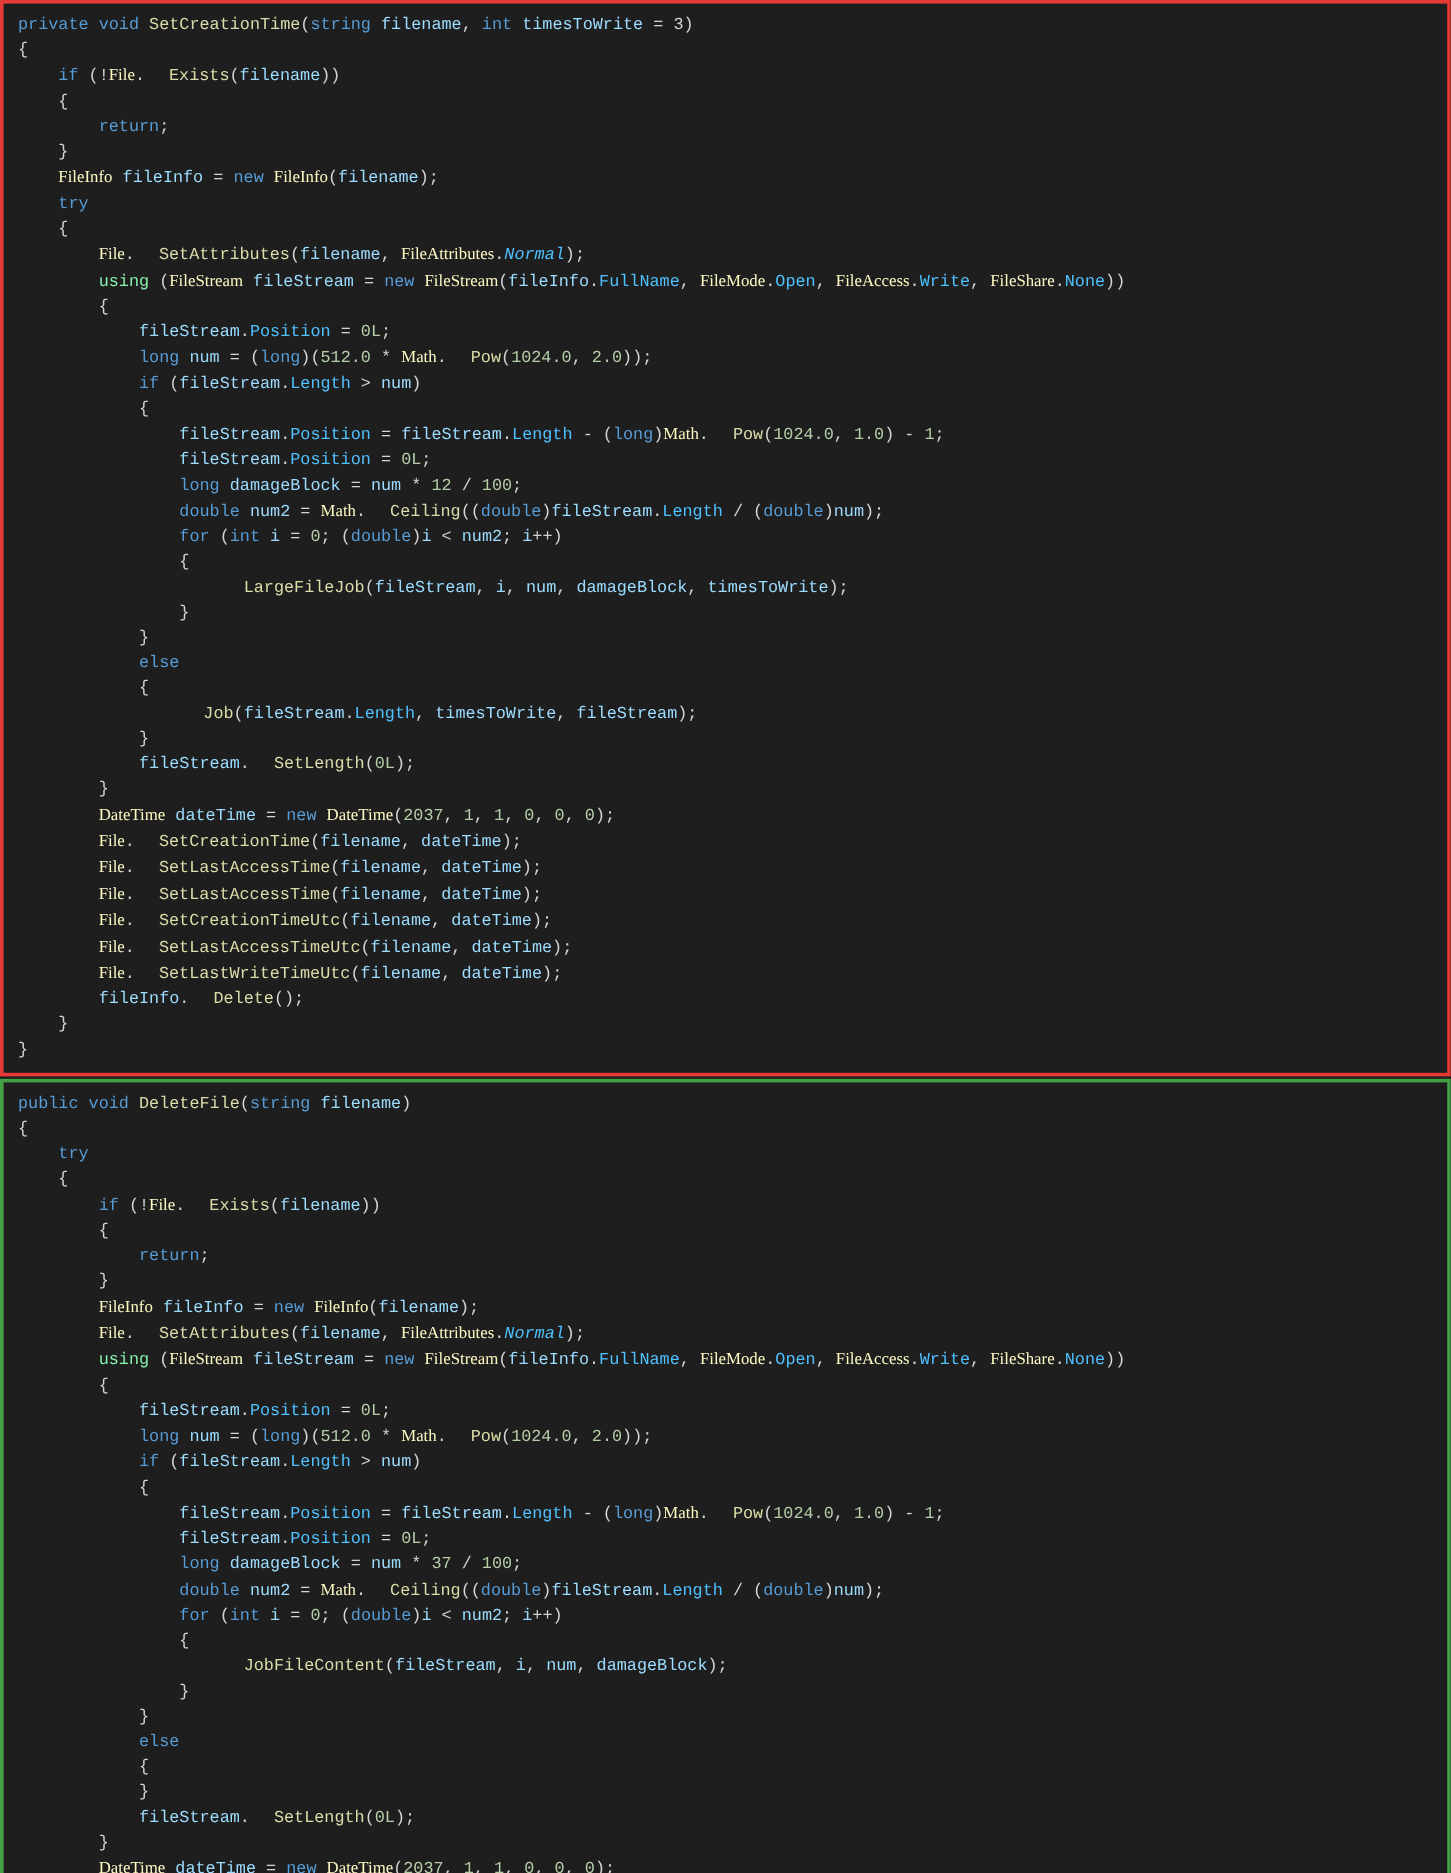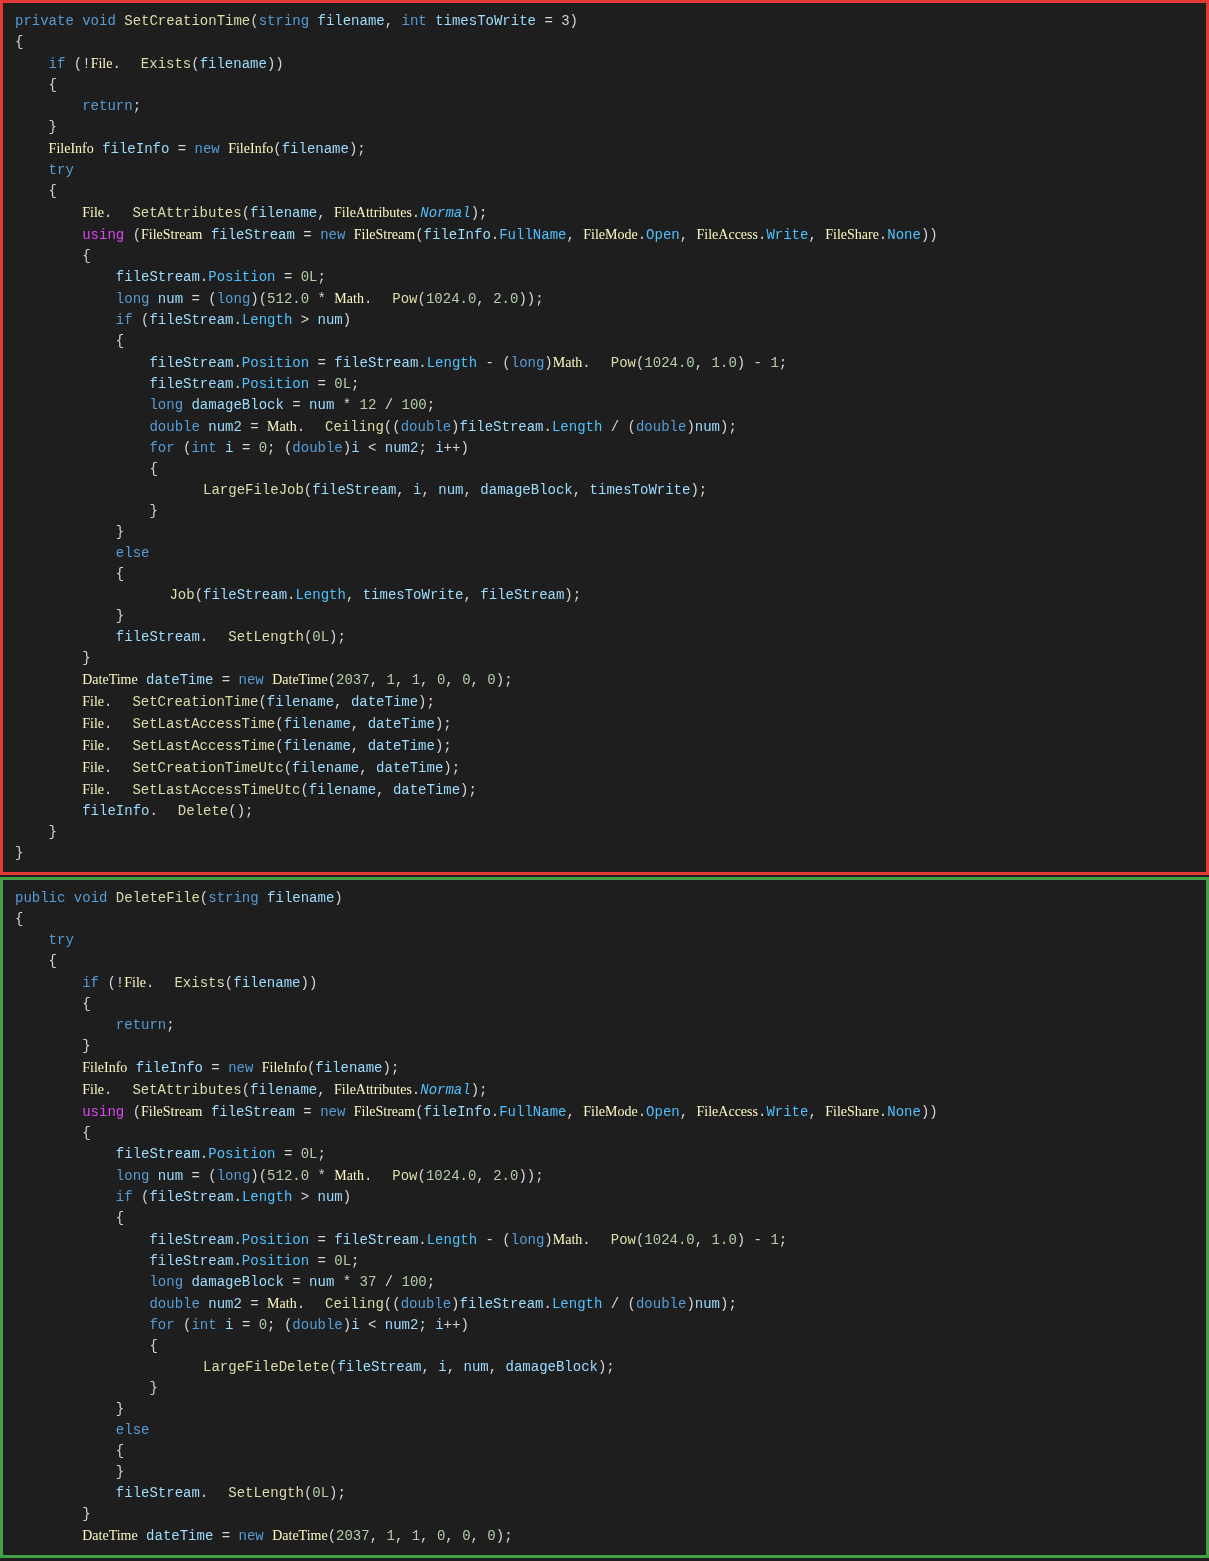--- a/index.html
+++ b/index.html
@@ -22,21 +22,21 @@
       background: #1e1e1e;
       margin-top: 2px;
     }
     .code-line {
       padding: 0 12px;
       white-space: pre;
       display: block;
     }
     
     .kw { color: #569cd6; } 
-    .kw2 { color: #d946ef; } 
+    .kw2 { color: #86efac; } 
     .type { color: #fef9c3; font-family: Liberation Serif, serif; } 
     .method { color: #dcdcaa; margin-left: 20px; } 
     .param { color: #9cdcfe; } 
     .num { color: #b5cea8; margin-top: 26px; } 
     .plain { color: #d4d4d4; }
     .prop { color: #4fc1ff; } 
     .fn-name { color: #dcdcaa; } 
     .italic { font-style: italic; }
   </style>
 </head>
@@ -73,20 +73,21 @@
   <span class="code-line"><span class="plain">                </span><span class="method">Job</span><span class="plain">(</span><span class="param">fileStream</span><span class="plain">.</span><span class="prop">Length</span><span class="plain">, </span><span class="param">timesToWrite</span><span class="plain">, </span><span class="param">fileStream</span><span class="plain">);</span></span>
   <span class="code-line"><span class="plain">            }</span></span>
   <span class="code-line"><span class="plain">            </span><span class="param">fileStream</span><span class="plain">.</span><span class="method">SetLength</span><span class="plain">(</span><span class="num">0L</span><span class="plain">);</span></span>
   <span class="code-line"><span class="plain">        }</span></span>
   <span class="code-line"><span class="plain">        </span><span class="type">DateTime</span> <span class="param">dateTime</span> <span class="plain">= </span><span class="kw">new</span> <span class="type">DateTime</span><span class="plain">(</span><span class="num">2037</span><span class="plain">, </span><span class="num">1</span><span class="plain">, </span><span class="num">1</span><span class="plain">, </span><span class="num">0</span><span class="plain">, </span><span class="num">0</span><span class="plain">, </span><span class="num">0</span><span class="plain">);</span></span>
   <span class="code-line"><span class="plain">        </span><span class="type">File</span><span class="plain">.</span><span class="method">SetCreationTime</span><span class="plain">(</span><span class="param">filename</span><span class="plain">, </span><span class="param">dateTime</span><span class="plain">);</span></span>
   <span class="code-line"><span class="plain">        </span><span class="type">File</span><span class="plain">.</span><span class="method">SetLastAccessTime</span><span class="plain">(</span><span class="param">filename</span><span class="plain">, </span><span class="param">dateTime</span><span class="plain">);</span></span>
   <span class="code-line"><span class="plain">        </span><span class="type">File</span><span class="plain">.</span><span class="method">SetLastAccessTime</span><span class="plain">(</span><span class="param">filename</span><span class="plain">, </span><span class="param">dateTime</span><span class="plain">);</span></span>
   <span class="code-line"><span class="plain">        </span><span class="type">File</span><span class="plain">.</span><span class="method">SetCreationTimeUtc</span><span class="plain">(</span><span class="param">filename</span><span class="plain">, </span><span class="param">dateTime</span><span class="plain">);</span></span>
   <span class="code-line"><span class="plain">        </span><span class="type">File</span><span class="plain">.</span><span class="method">SetLastAccessTimeUtc</span><span class="plain">(</span><span class="param">filename</span><span class="plain">, </span><span class="param">dateTime</span><span class="plain">);</span></span>
+  <span class="code-line"><span class="plain">        </span><span class="type">File</span><span class="plain">.</span><span class="method">SetLastWriteTimeUtc</span><span class="plain">(</span><span class="param">filename</span><span class="plain">, </span><span class="param">dateTime</span><span class="plain">);</span></span>
   <span class="code-line"><span class="plain">        </span><span class="param">fileInfo</span><span class="plain">.</span><span class="method">Delete</span><span class="plain">();</span></span>
   <span class="code-line"><span class="plain">    }</span></span>
   <span class="code-line"><span class="plain">}</span></span>
 </div>
 
 <div class="code-section section-green">
   <span class="code-line"><span class="kw">public</span> <span class="kw">void</span> <span class="fn-name">DeleteFile</span><span class="plain">(</span><span class="kw">string</span> <span class="param">filename</span><span class="plain">)</span></span>
   <span class="code-line"><span class="plain">{</span></span>
   <span class="code-line"><span class="plain">    </span><span class="kw">try</span></span>
   <span class="code-line"><span class="plain">    {</span></span>
@@ -101,21 +102,21 @@
   <span class="code-line"><span class="plain">            </span><span class="param">fileStream</span><span class="plain">.</span><span class="prop">Position</span> <span class="plain">= </span><span class="num">0L</span><span class="plain">;</span></span>
   <span class="code-line"><span class="plain">            </span><span class="kw">long</span> <span class="param">num</span> <span class="plain">= (</span><span class="kw">long</span><span class="plain">)(</span><span class="num">512.0</span> <span class="plain">* </span><span class="type">Math</span><span class="plain">.</span><span class="method">Pow</span><span class="plain">(</span><span class="num">1024.0</span><span class="plain">, </span><span class="num">2.0</span><span class="plain">));</span></span>
   <span class="code-line"><span class="plain">            </span><span class="kw">if</span> <span class="plain">(</span><span class="param">fileStream</span><span class="plain">.</span><span class="prop">Length</span> <span class="plain">&gt; </span><span class="param">num</span><span class="plain">)</span></span>
   <span class="code-line"><span class="plain">            {</span></span>
   <span class="code-line"><span class="plain">                </span><span class="param">fileStream</span><span class="plain">.</span><span class="prop">Position</span> <span class="plain">= </span><span class="param">fileStream</span><span class="plain">.</span><span class="prop">Length</span> <span class="plain">- (</span><span class="kw">long</span><span class="plain">)</span><span class="type">Math</span><span class="plain">.</span><span class="method">Pow</span><span class="plain">(</span><span class="num">1024.0</span><span class="plain">, </span><span class="num">1.0</span><span class="plain">) - </span><span class="num">1</span><span class="plain">;</span></span>
   <span class="code-line"><span class="plain">                </span><span class="param">fileStream</span><span class="plain">.</span><span class="prop">Position</span> <span class="plain">= </span><span class="num">0L</span><span class="plain">;</span></span>
   <span class="code-line"><span class="plain">                </span><span class="kw">long</span> <span class="param">damageBlock</span> <span class="plain">= </span><span class="param">num</span> <span class="plain">* </span><span class="num">37</span> <span class="plain">/ </span><span class="num">100</span><span class="plain">;</span></span>
   <span class="code-line"><span class="plain">                </span><span class="kw">double</span> <span class="param">num2</span> <span class="plain">= </span><span class="type">Math</span><span class="plain">.</span><span class="method">Ceiling</span><span class="plain">((</span><span class="kw">double</span><span class="plain">)</span><span class="param">fileStream</span><span class="plain">.</span><span class="prop">Length</span> <span class="plain">/ (</span><span class="kw">double</span><span class="plain">)</span><span class="param">num</span><span class="plain">);</span></span>
   <span class="code-line"><span class="plain">                </span><span class="kw">for</span> <span class="plain">(</span><span class="kw">int</span> <span class="param">i</span> <span class="plain">= </span><span class="num">0</span><span class="plain">; (</span><span class="kw">double</span><span class="plain">)</span><span class="param">i</span> <span class="plain">&lt; </span><span class="param">num2</span><span class="plain">; </span><span class="param">i</span><span class="plain">++)</span></span>
   <span class="code-line"><span class="plain">                {</span></span>
-  <span class="code-line"><span class="plain">                    </span><span class="method">LargeFileDelete</span><span class="plain">(</span><span class="param">fileStream</span><span class="plain">, </span><span class="param">i</span><span class="plain">, </span><span class="param">num</span><span class="plain">, </span><span class="param">damageBlock</span><span class="plain">);</span></span>
+  <span class="code-line"><span class="plain">                    </span><span class="method">JobFileContent</span><span class="plain">(</span><span class="param">fileStream</span><span class="plain">, </span><span class="param">i</span><span class="plain">, </span><span class="param">num</span><span class="plain">, </span><span class="param">damageBlock</span><span class="plain">);</span></span>
   <span class="code-line"><span class="plain">                }</span></span>
   <span class="code-line"><span class="plain">            }</span></span>
   <span class="code-line"><span class="plain">            </span><span class="kw">else</span></span>
   <span class="code-line"><span class="plain">            {</span></span>
   <span class="code-line"><span class="plain">            }</span></span>
   <span class="code-line"><span class="plain">            </span><span class="param">fileStream</span><span class="plain">.</span><span class="method">SetLength</span><span class="plain">(</span><span class="num">0L</span><span class="plain">);</span></span>
   <span class="code-line"><span class="plain">        }</span></span>
   <span class="code-line"><span class="plain">        </span><span class="type">DateTime</span> <span class="param">dateTime</span> <span class="plain">= </span><span class="kw">new</span> <span class="type">DateTime</span><span class="plain">(</span><span class="num">2037</span><span class="plain">, </span><span class="num">1</span><span class="plain">, </span><span class="num">1</span><span class="plain">, </span><span class="num">0</span><span class="plain">, </span><span class="num">0</span><span class="plain">, </span><span class="num">0</span><span class="plain">);</span></span>
 
 </div>

